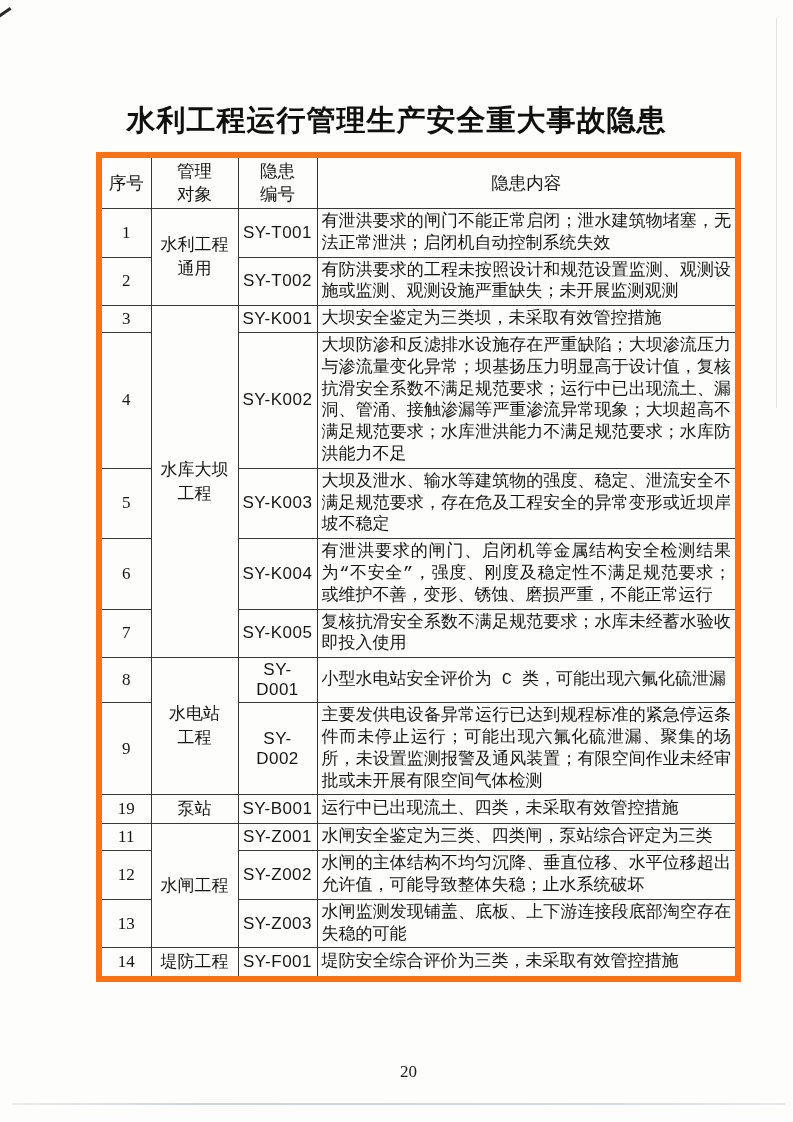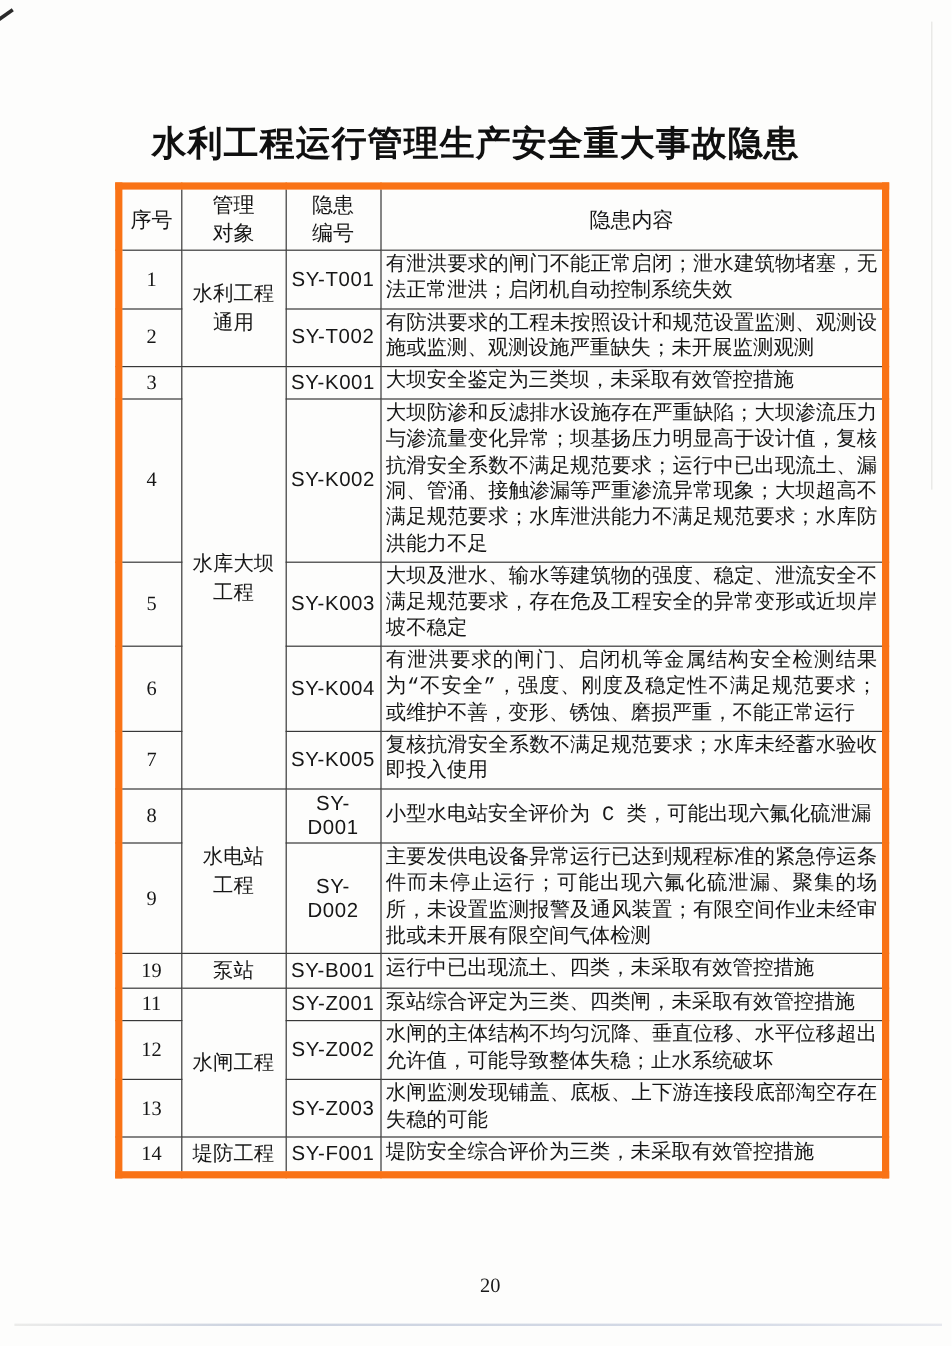--- a/index.html
+++ b/index.html
@@ -161,21 +161,21 @@
       <tr>
         <td class="cell-no">19</td>
         <td class="cell-group">泵站</td>
         <td class="cell-code">SY-B001</td>
         <td class="cell-content">运行中已出现流土、四类，未采取有效管控措施</td>
       </tr>
       <tr>
         <td class="cell-no">11</td>
         <td class="cell-group" rowspan="3">水闸工程</td>
         <td class="cell-code">SY-Z001</td>
-        <td class="cell-content">泵站综合评定为三类、四类闸，未采取有效管控措施</td>
+        <td class="cell-content">水闸安全鉴定为三类、四类闸，泵站综合评定为三类</td>
       </tr>
       <tr>
         <td class="cell-no">12</td>
         <td class="cell-code">SY-Z002</td>
         <td class="cell-content">水闸的主体结构不均匀沉降、垂直位移、水平位移超出允许值，可能导致整体失稳；止水系统破坏</td>
       </tr>
       <tr>
         <td class="cell-no">13</td>
         <td class="cell-code">SY-Z003</td>
         <td class="cell-content">水闸监测发现铺盖、底板、上下游连接段底部淘空存在失稳的可能</td>

